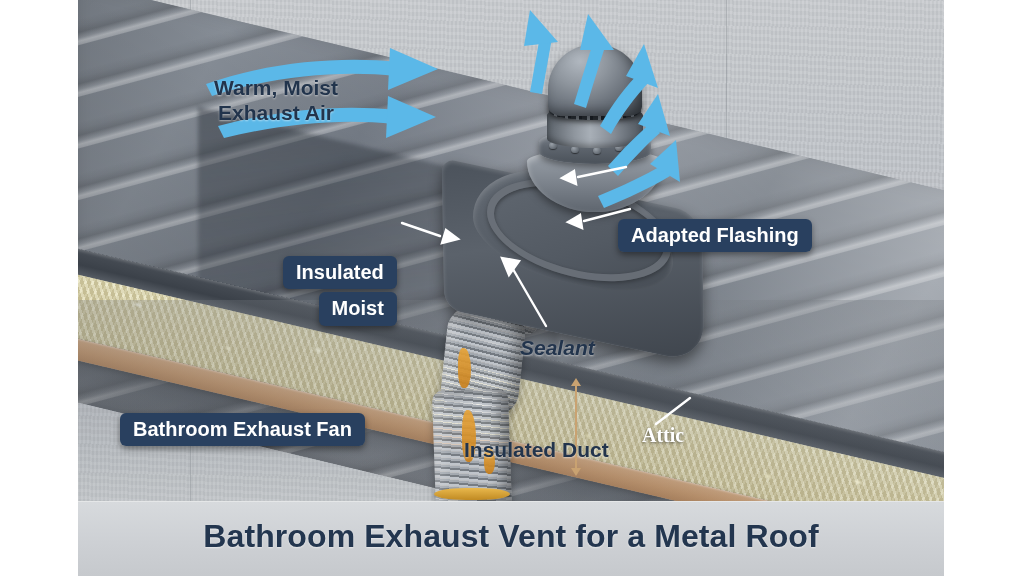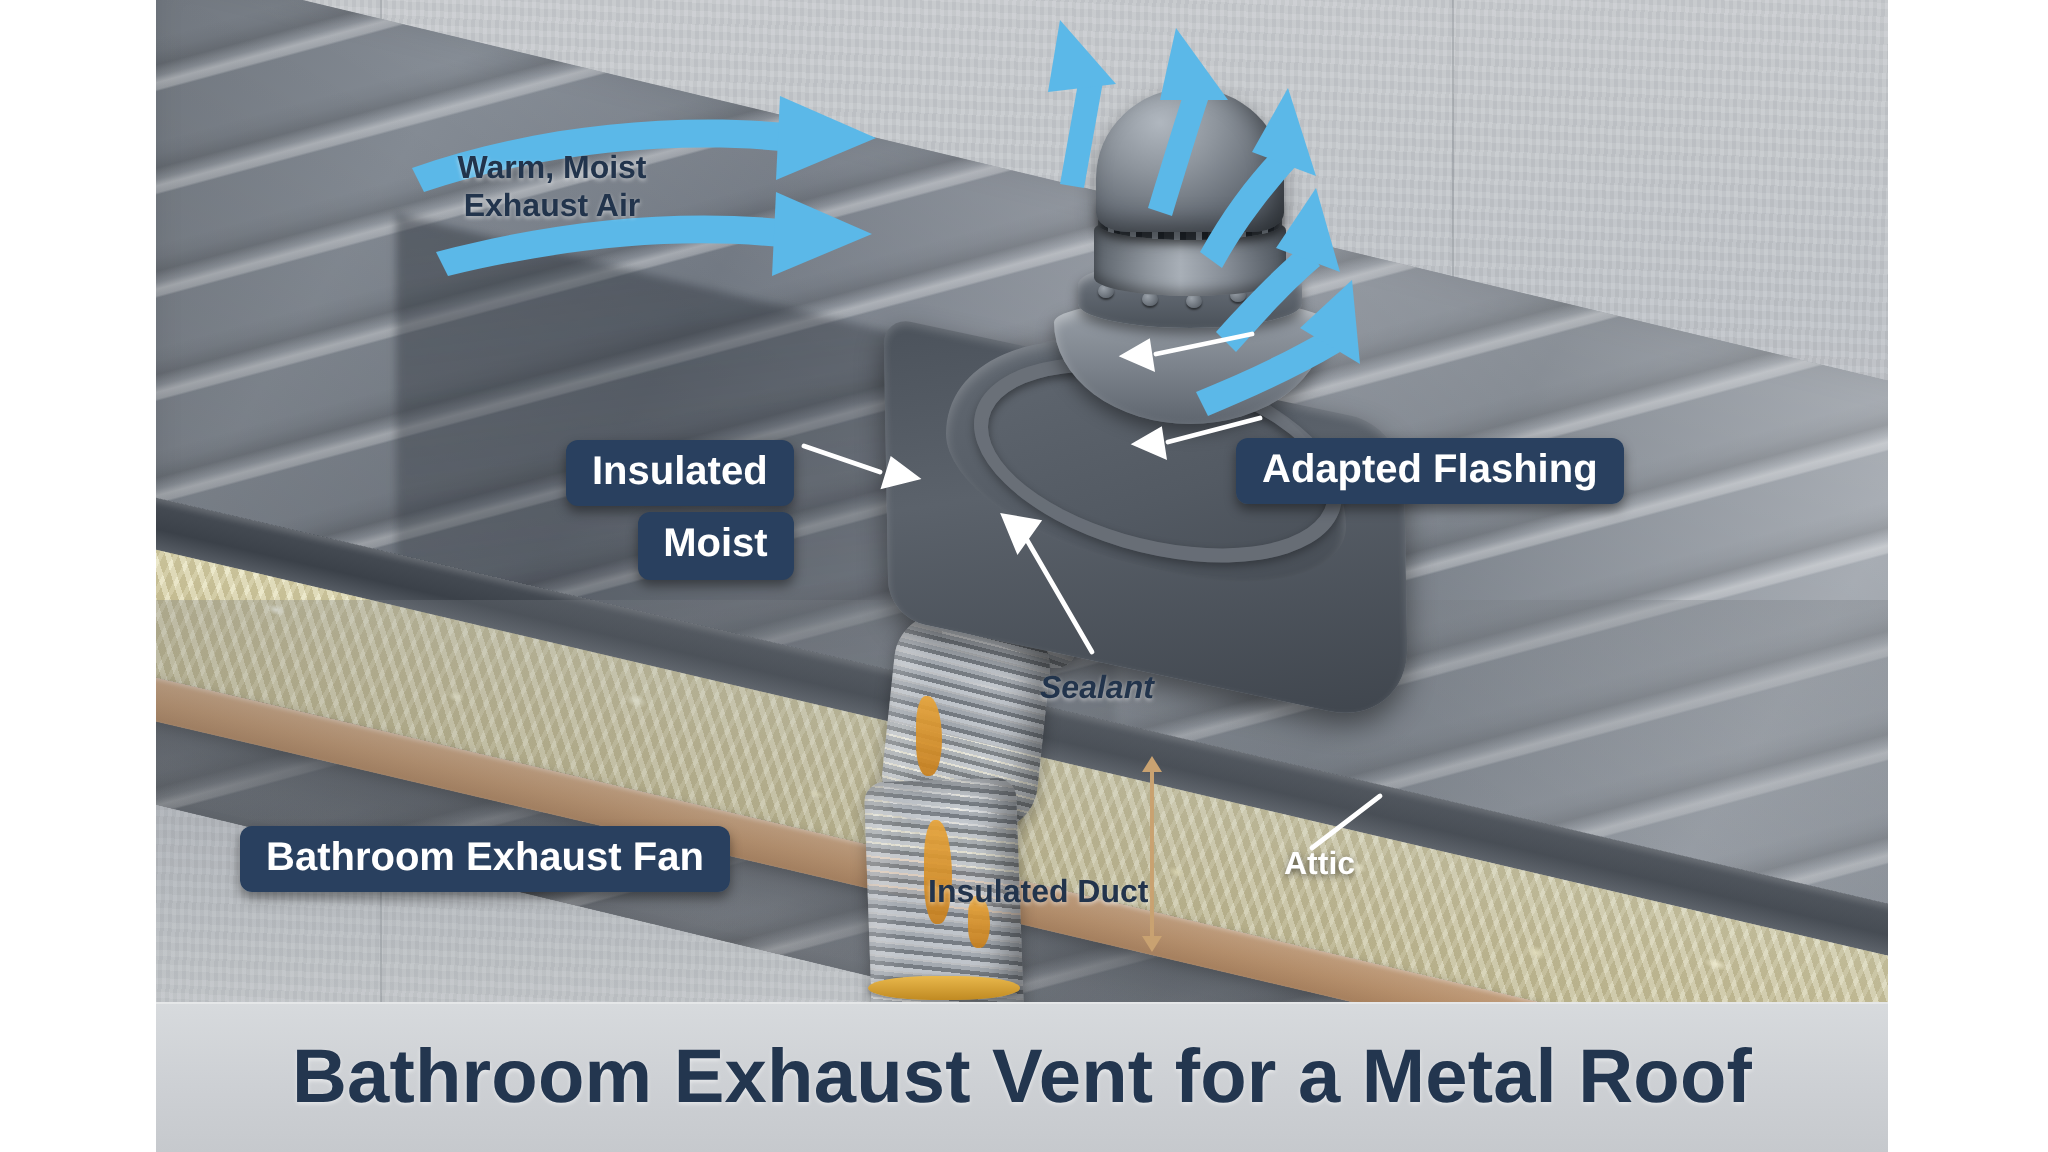--- a/index.html
+++ b/index.html
@@ -30,21 +30,21 @@
   .wall-seam{position:absolute;top:0;bottom:0;width:1px;background:rgba(120,126,133,.35);}
 
   
   .title-band{
     position:absolute;left:0;right:0;bottom:0;height:74px;
     background:linear-gradient(180deg,#d7dadd 0%,#cdd0d4 55%,#c6c9cd 100%);
     border-top:1px solid rgba(255,255,255,.55);
   }
   .title-text{
     position:absolute;left:0;right:0;top:16px;text-align:center;
-    font-size:38px;font-weight:bold;color:#23364f;letter-spacing:.1px;
+    font-size:32px;font-weight:bold;color:#23364f;letter-spacing:.1px;
     text-shadow:0 1px 2px rgba(255,255,255,.55);
   }
 
   
   .roof-wrap{position:absolute;left:0;top:0;width:866px;height:470px;}
 
   
   .roof-plane{
     position:absolute;left:-10px;top:-20px;width:980px;height:420px;
     background:linear-gradient(118deg,#6f757d 0%,#848b94 14%,#717882 28%,#8d939c 44%,#767d86 60%,#9aa0a8 76%,#7b828b 92%,#8c939b 100%);
@@ -246,28 +246,28 @@
   .leaders{position:absolute;left:0;top:0;width:866px;height:520px;pointer-events:none;}
 
   
   .lbl{position:absolute;font-weight:bold;white-space:nowrap;}
   
   .chip{
     background:#29405f;color:#ffffff;border-radius:6px;
     padding:5px 13px 6px;font-size:20px;line-height:1.12;
     box-shadow:0 3px 6px rgba(0,0,0,.42);
   }
-  .chip-stack{display:flex;flex-direction:column;align-items:flex-end;gap:3px;}
-  
-  .plain-dark{color:#22344c;font-size:16px;line-height:1.18;
+  .chip-stack{display:flex;flex-direction:column;align-items:flex-end;gap:3px;margin-top:36px;}
+  
+  .plain-dark{color:#22344c;font-size:21px;line-height:1.18;
     text-shadow:0 1px 2px rgba(255,255,255,.5);}
   .plain-dark.c{text-align:center;}
   
-  .plain-white{color:#ffffff;font-size:16px;line-height:1.18;
-    text-shadow:0 1px 3px rgba(0,0,0,.55);}
+  .plain-white{color:#ffffff;font-size:20px;line-height:1.18;
+    text-shadow:0 1px 3px rgba(0,0,0,.55);font-family:Liberation Serif, serif;}
 </style>
 </head>
 <body>
 
 <div id="stage">
 
   <div class="illus">
 
     <div class="wall-seam" style="left:112px;"></div>
     <div class="wall-seam" style="left:648px;"></div>

